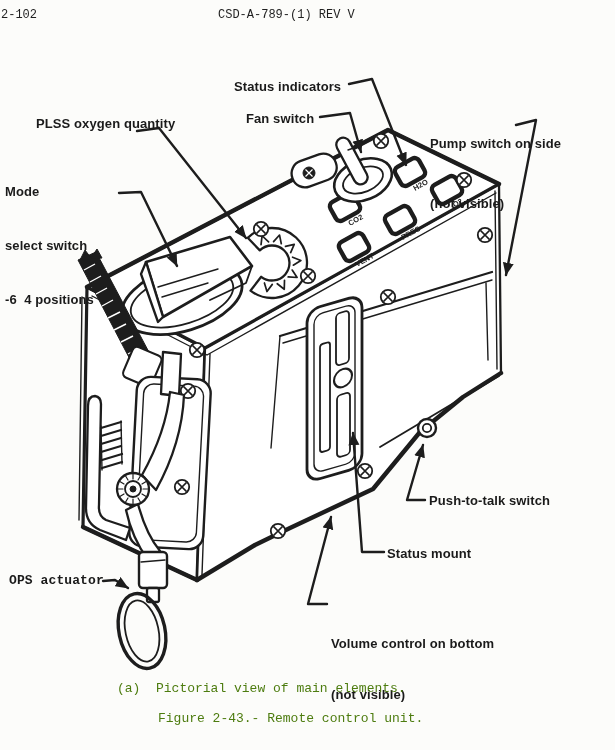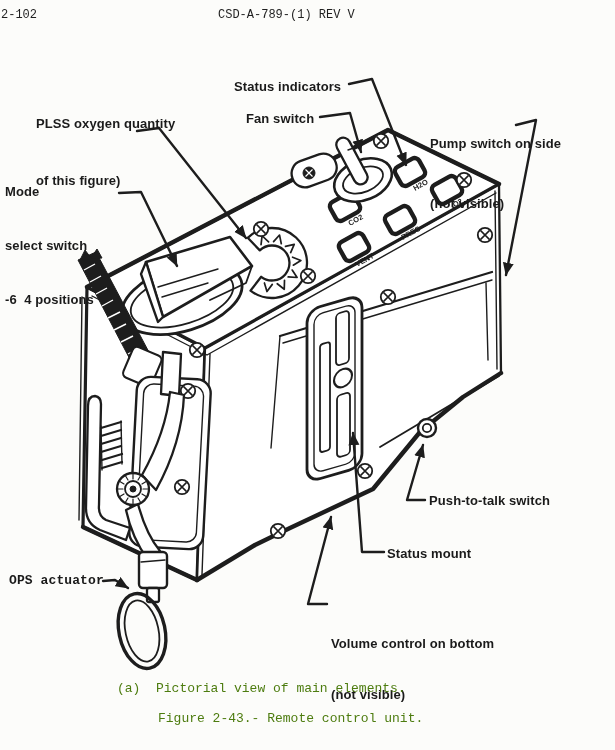--- a/index.html
+++ b/index.html
@@ -198,21 +198,20 @@
       <path d="M327,604 L308,604 L331,517" marker-end="url(#ah)"></path>
       <path d="M103,581 L115,580 L128,588" marker-end="url(#ah)"></path>
     </g>
   </svg>
 
   <div class="mono" style="left:1px;top:8px;">2-102</div>
   <div class="mono" style="left:170px;top:8px;margin-left:48px;">CSD-A-789-(1) REV V</div>
 
   <div class="lbl" style="left:36px;top:76px;">
     <span>PLSS oxygen quantity</span>
-    <span>of this figure)</span>
   </div>
 
   <div class="lbl" style="left:5px;top:147px;line-height:18px;">
     <span>Mode</span>
     <span>select switch</span>
     <span>-6  4 positions</span>
   </div>
 
   <div class="lbl" style="left:234px;top:77px;">Status indicators</div>
 

